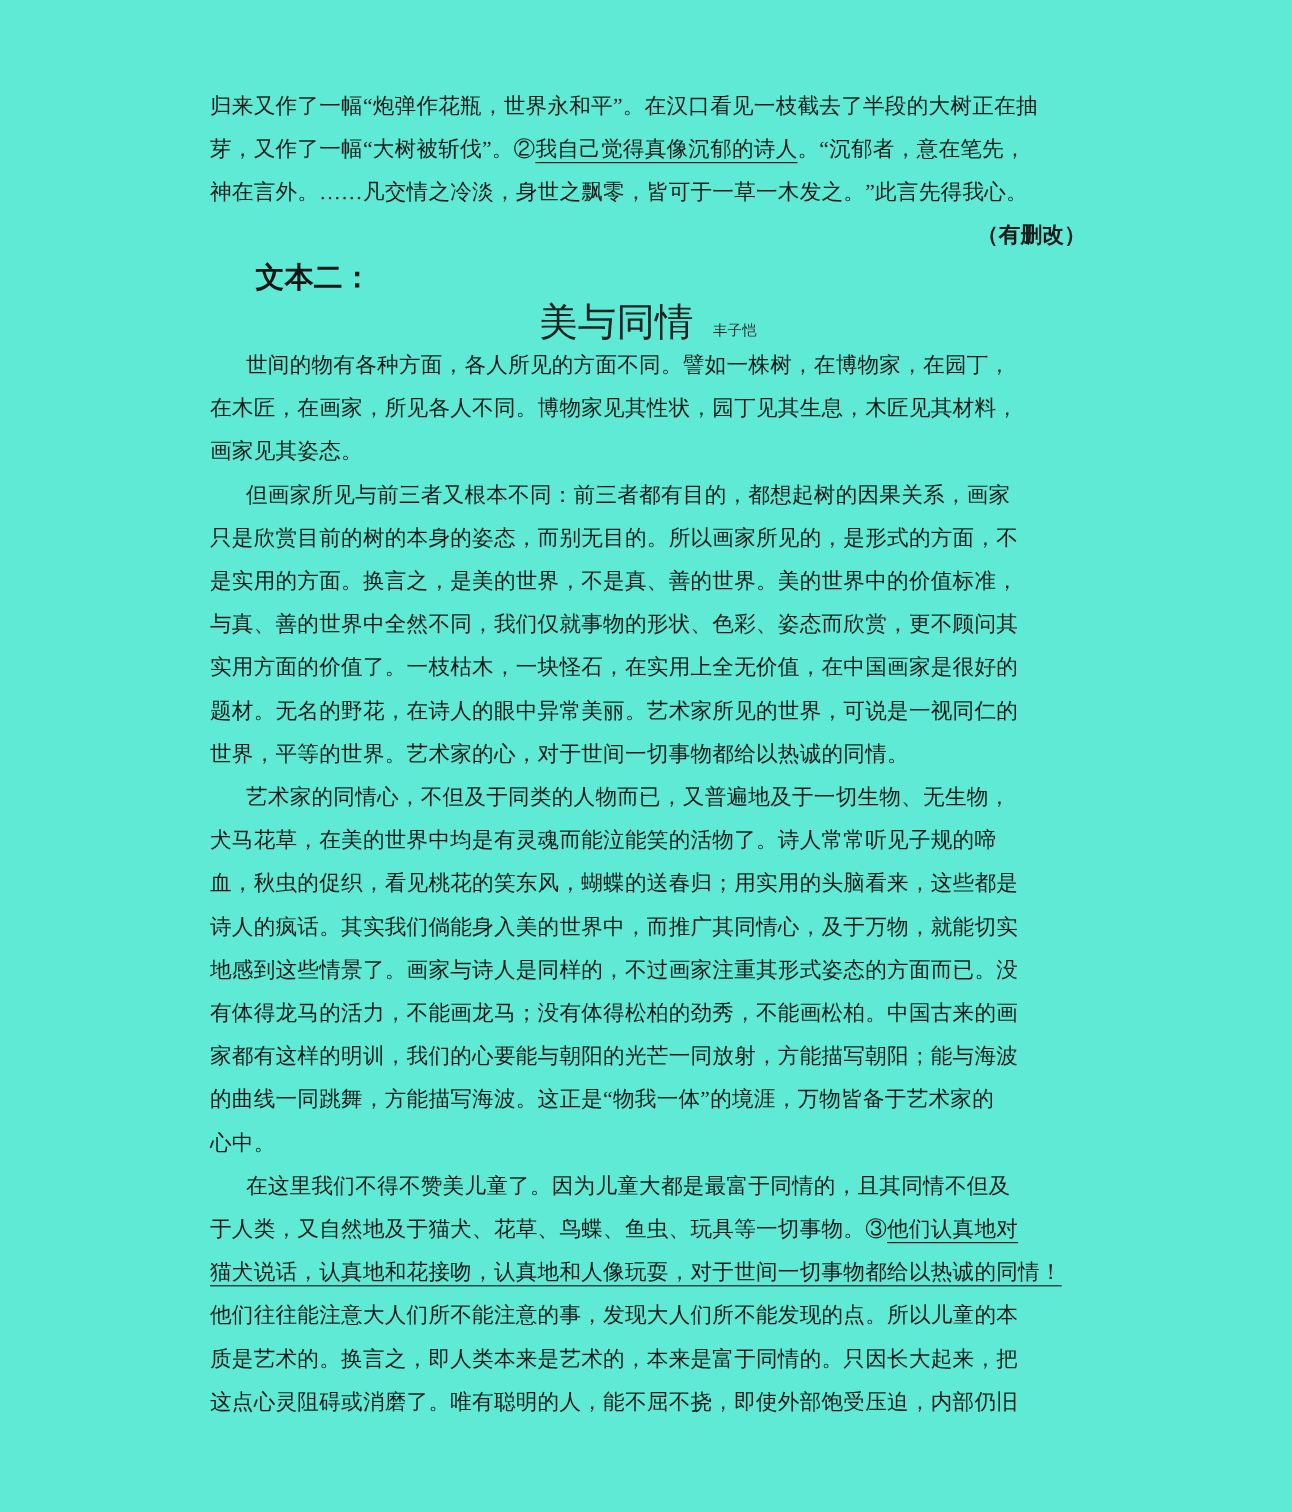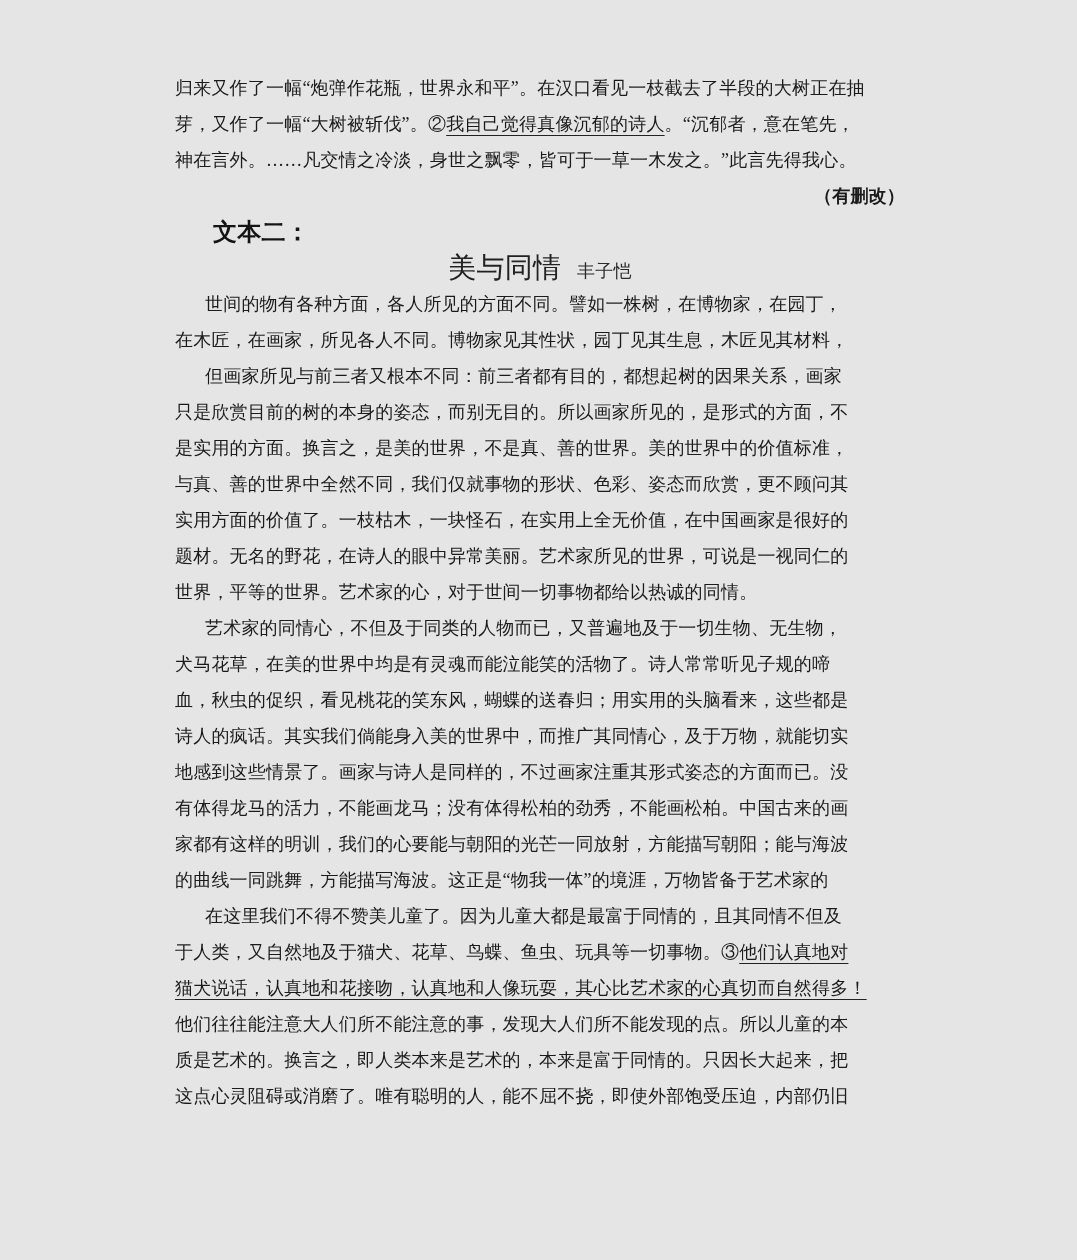--- a/index.html
+++ b/index.html
@@ -2,21 +2,21 @@
 <html><head>
 <meta charset="utf-8">
 <style>
   html, body { margin: 0; padding: 0; }
   body { background: #ffffff; }
 
   .page {
     position: relative;
     width: 1077px;
     height: 1260px;
-    background: #e5e5e5;
+    background: #5eead4;
     overflow: hidden;
   }
 
   .textblock {
     position: absolute;
     left: 175px;
     top: 70px;
     width: 730px;
     color: #1b1b1b;
     font-family: "Liberation Serif", "DejaVu Serif", serif;
@@ -56,27 +56,27 @@
     color: #141414;
   }
 
   .title-line {
     height: 36px;
     line-height: 36px;
     text-align: center;
   }
 
   .article-title {
-    font-size: 28px;
+    font-size: 32px;
     color: #222;
     margin-top: 20px;
   }
 
   .article-author {
-    font-size: 18px;
+    font-size: 12px;
     margin-left: 16px;
     color: #2a2a2a;
   }
 </style>
 </head>
 <body>
 
 <div class="page">
   <div class="textblock">
 
@@ -90,43 +90,45 @@
 
     <div class="section-label">文本二：</div>
 
     <div class="title-line">
       <span class="article-title">美与同情</span><span class="article-author">丰子恺</span>
     </div>
 
     <div>
         <div class="line indent"><span class="">世间的物有各种方面，各人所见的方面不同。譬如一株树，在博物家，在园丁，</span></div>
         <div class="line"><span class="">在木匠，在画家，所见各人不同。博物家见其性状，园丁见其生息，木匠见其材料，</span></div>
+        <div class="line"><span class="">画家见其姿态。</span></div>
       </div>
     <div>
         <div class="line indent"><span class="">但画家所见与前三者又根本不同：前三者都有目的，都想起树的因果关系，画家</span></div>
         <div class="line"><span class="">只是欣赏目前的树的本身的姿态，而别无目的。所以画家所见的，是形式的方面，不</span></div>
         <div class="line"><span class="">是实用的方面。换言之，是美的世界，不是真、善的世界。美的世界中的价值标准，</span></div>
         <div class="line"><span class="">与真、善的世界中全然不同，我们仅就事物的形状、色彩、姿态而欣赏，更不顾问其</span></div>
         <div class="line"><span class="">实用方面的价值了。一枝枯木，一块怪石，在实用上全无价值，在中国画家是很好的</span></div>
         <div class="line"><span class="">题材。无名的野花，在诗人的眼中异常美丽。艺术家所见的世界，可说是一视同仁的</span></div>
         <div class="line"><span class="">世界，平等的世界。艺术家的心，对于世间一切事物都给以热诚的同情。</span></div>
       </div>
     <div>
         <div class="line indent"><span class="">艺术家的同情心，不但及于同类的人物而已，又普遍地及于一切生物、无生物，</span></div>
         <div class="line"><span class="">犬马花草，在美的世界中均是有灵魂而能泣能笑的活物了。诗人常常听见子规的啼</span></div>
         <div class="line"><span class="">血，秋虫的促织，看见桃花的笑东风，蝴蝶的送春归；用实用的头脑看来，这些都是</span></div>
         <div class="line"><span class="">诗人的疯话。其实我们倘能身入美的世界中，而推广其同情心，及于万物，就能切实</span></div>
         <div class="line"><span class="">地感到这些情景了。画家与诗人是同样的，不过画家注重其形式姿态的方面而已。没</span></div>
         <div class="line"><span class="">有体得龙马的活力，不能画龙马；没有体得松柏的劲秀，不能画松柏。中国古来的画</span></div>
         <div class="line"><span class="">家都有这样的明训，我们的心要能与朝阳的光芒一同放射，方能描写朝阳；能与海波</span></div>
         <div class="line"><span class="">的曲线一同跳舞，方能描写海波。这正是“物我一体”的境涯，万物皆备于艺术家的</span></div>
+        <div class="line"><span class="">心中。</span></div>
       </div>
     <div>
         <div class="line indent"><span class="">在这里我们不得不赞美儿童了。因为儿童大都是最富于同情的，且其同情不但及</span></div>
         <div class="line"><span class="">于人类，又自然地及于猫犬、花草、鸟蝶、鱼虫、玩具等一切事物。③</span><span class="u">他们认真地对</span></div>
-        <div class="line"><span class="u">猫犬说话，认真地和花接吻，认真地和人像玩耍，其心比艺术家的心真切而自然得多！</span></div>
+        <div class="line"><span class="u">猫犬说话，认真地和花接吻，认真地和人像玩耍，对于世间一切事物都给以热诚的同情！</span></div>
         <div class="line"><span class="">他们往往能注意大人们所不能注意的事，发现大人们所不能发现的点。所以儿童的本</span></div>
         <div class="line"><span class="">质是艺术的。换言之，即人类本来是艺术的，本来是富于同情的。只因长大起来，把</span></div>
         <div class="line"><span class="">这点心灵阻碍或消磨了。唯有聪明的人，能不屈不挠，即使外部饱受压迫，内部仍旧</span></div>
       </div>
 
   </div>
 </div>
 
 </body></html>

